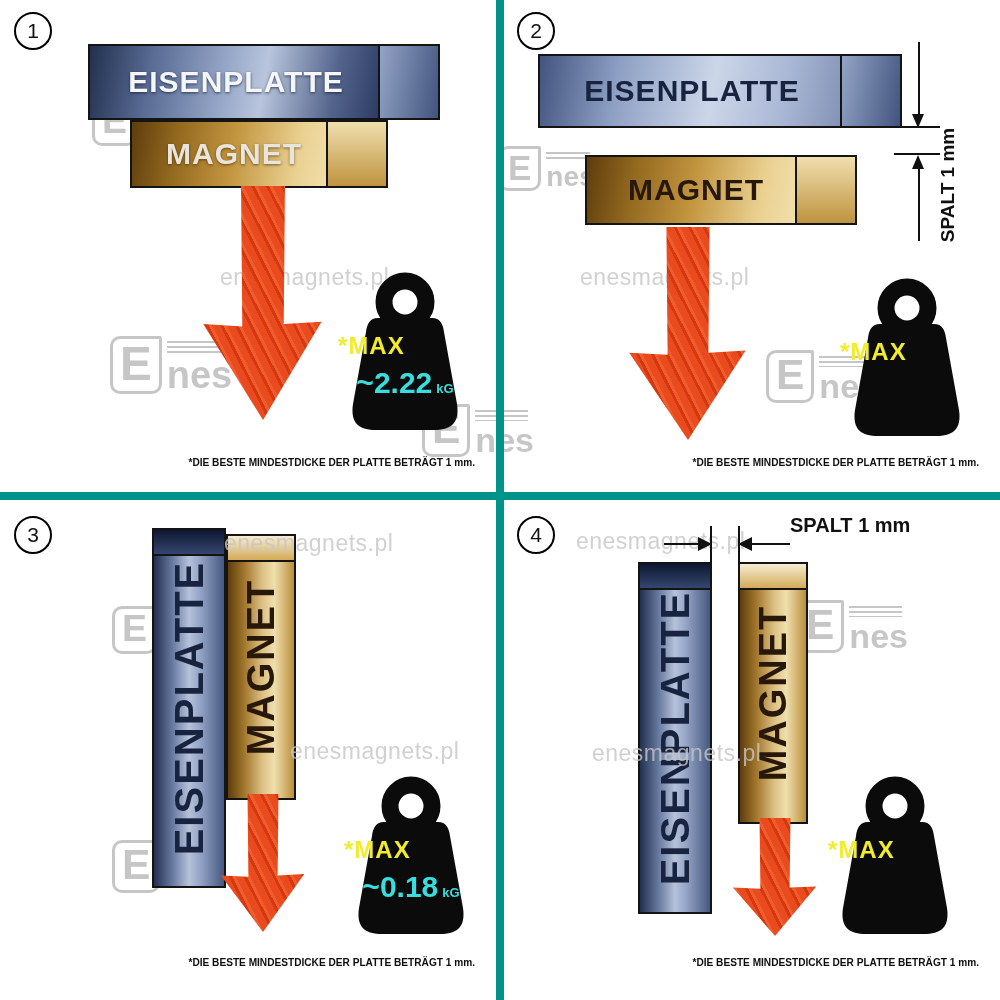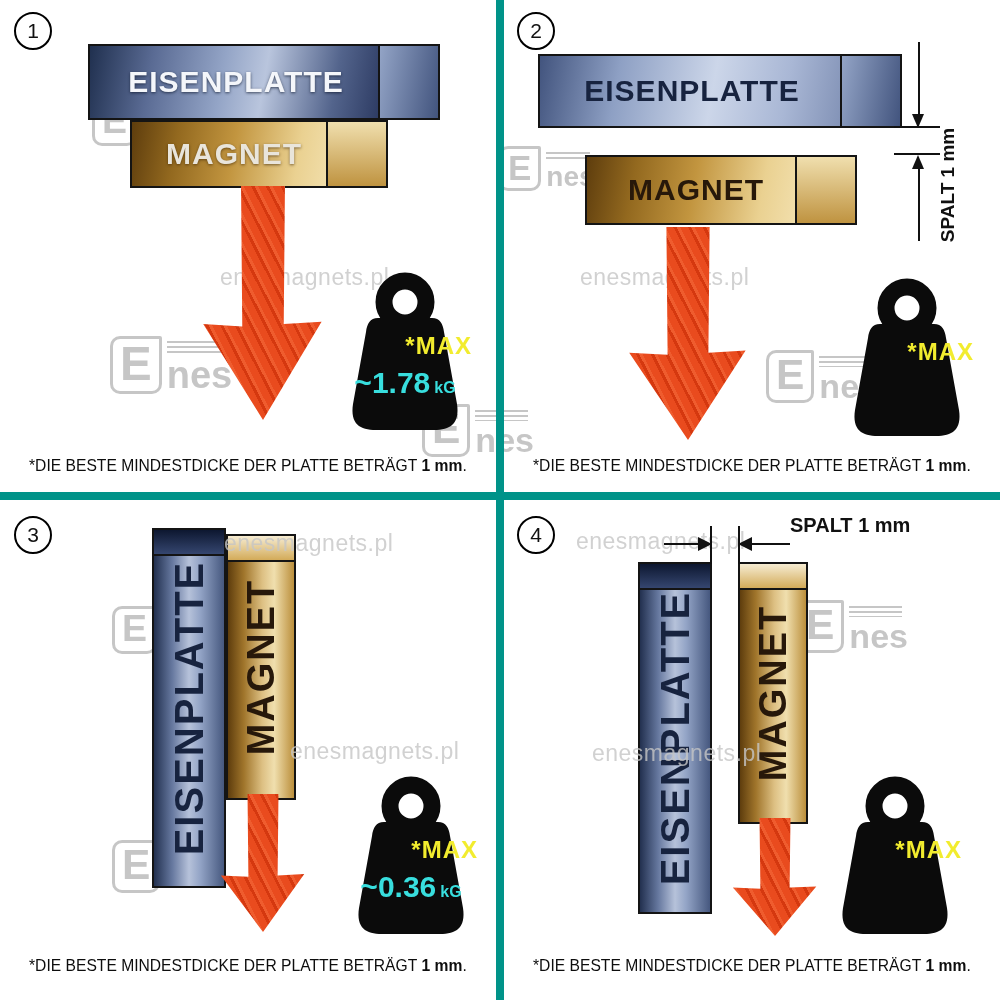--- a/index.html
+++ b/index.html
@@ -38,28 +38,28 @@
   .lbl-darkgold{color:#27180a;}
 
   
   .arrow{position:absolute;z-index:2;
          background:repeating-linear-gradient(63deg,#e94b1e 0 7px,#d5380f 7px 10px,#ef5c2e 10px 13px);
          clip-path:polygon(32% 0%,68% 0%,67% 59%,98% 58%,50% 100%,1% 59%,33% 60%);}
 
   
   .weight{position:absolute;width:134px;height:164px;z-index:2;}
   .weight svg{position:absolute;inset:0;width:100%;height:100%;}
-  .w-max{position:absolute;top:60px;width:100%;text-align:right;color:#f2ec2e;
+  .w-max{position:absolute;top:60px;width:100%;text-align:left;color:#f2ec2e;
          font-size:24px;font-weight:bold;letter-spacing:1px;}
   .w-val{position:absolute;top:94px;width:100%;text-align:center;color:#38dede;
          font-size:30px;font-weight:bold;white-space:nowrap;}
-  .w-unit{font-size:16px;margin-left:4px;}
-
-  
-  .caption{position:absolute;width:480px;text-align:center;font-size:17px;z-index:4;color:#0d0d0d;}
+  .w-unit{font-size:13px;margin-left:4px;}
+
+  
+  .caption{position:absolute;width:480px;text-align:right;font-size:11px;z-index:4;color:#0d0d0d;font-weight:bold;}
   .cap-inner{display:inline-block;transform:scaleX(.92);transform-origin:center;white-space:nowrap;}
 
   
   .dim-line{position:absolute;background:#111;z-index:4;}
   .tri{position:absolute;width:0;height:0;z-index:4;}
   .tri-down{border-left:6px solid transparent;border-right:6px solid transparent;border-top:14px solid #111;}
   .tri-up{border-left:6px solid transparent;border-right:6px solid transparent;border-bottom:14px solid #111;}
   .tri-right{border-top:7px solid transparent;border-bottom:7px solid transparent;border-left:14px solid #111;}
   .tri-left{border-top:7px solid transparent;border-bottom:7px solid transparent;border-right:14px solid #111;}
   .vdim-label{position:absolute;width:130px;height:22px;text-align:center;transform:rotate(-90deg);
@@ -112,21 +112,21 @@
     </div>
 
     <div class="arrow" style="left:202px;top:186px;width:122px;height:234px"></div>
 
     <div class="weight" style="left:338px;top:272px">
       <svg viewBox="0 0 134 164">
         <circle cx="67" cy="30" r="21" fill="none" stroke="#0b0b0b" stroke-width="17"></circle>
         <path d="M40 46 C32 46 29 52 28 60 L15 132 C12 152 22 158 38 158 L96 158 C112 158 122 152 119 132 L106 60 C105 52 102 46 94 46 Z" fill="#0b0b0b"></path>
       </svg>
       <div class="w-max">*MAX</div>
-      <div class="w-val"><span>~1.78</span><span class="w-unit">kG</span></div>
+      <div class="w-val"><span>~2.22</span><span class="w-unit">kG</span></div>
     </div>
 
     <div class="caption" style="left:8px;top:456px">
       <span class="cap-inner"><span>*DIE BESTE MINDESTDICKE DER PLATTE BETRÄGT</span>&nbsp;<b>1 mm</b><span>.</span></span>
     </div>
   </div>
 
   <div class="panel" style="left:504px;top:0;width:496px;height:492px">
     <div class="num" style="left:13px;top:12px">2</div>
 
@@ -196,21 +196,21 @@
     </div>
 
     <div class="arrow" style="left:220px;top:294px;width:86px;height:138px"></div>
 
     <div class="weight" style="left:344px;top:276px">
       <svg viewBox="0 0 134 164">
         <circle cx="67" cy="30" r="21" fill="none" stroke="#0b0b0b" stroke-width="17"></circle>
         <path d="M40 46 C32 46 29 52 28 60 L15 132 C12 152 22 158 38 158 L96 158 C112 158 122 152 119 132 L106 60 C105 52 102 46 94 46 Z" fill="#0b0b0b"></path>
       </svg>
       <div class="w-max">*MAX</div>
-      <div class="w-val"><span>~0.36</span><span class="w-unit">kG</span></div>
+      <div class="w-val"><span>~0.18</span><span class="w-unit">kG</span></div>
     </div>
 
     <div class="caption" style="left:8px;top:456px">
       <span class="cap-inner"><span>*DIE BESTE MINDESTDICKE DER PLATTE BETRÄGT</span>&nbsp;<b>1 mm</b><span>.</span></span>
     </div>
   </div>
 
   <div class="panel" style="left:504px;top:500px;width:496px;height:500px">
     <div class="num" style="left:13px;top:16px">4</div>
 

